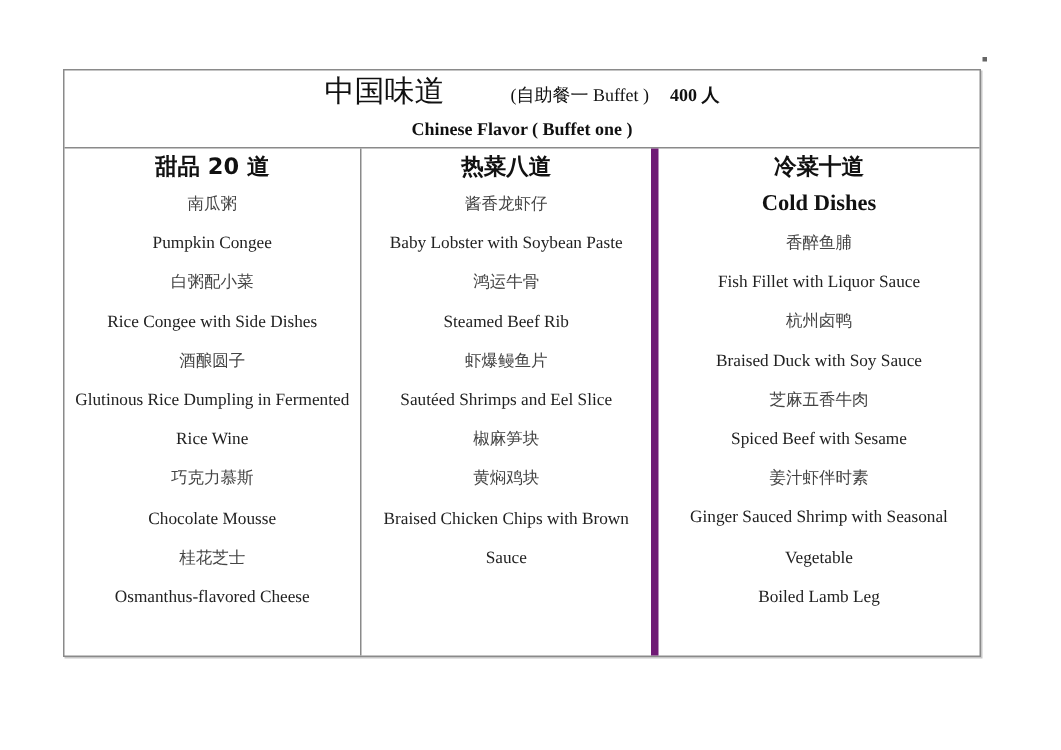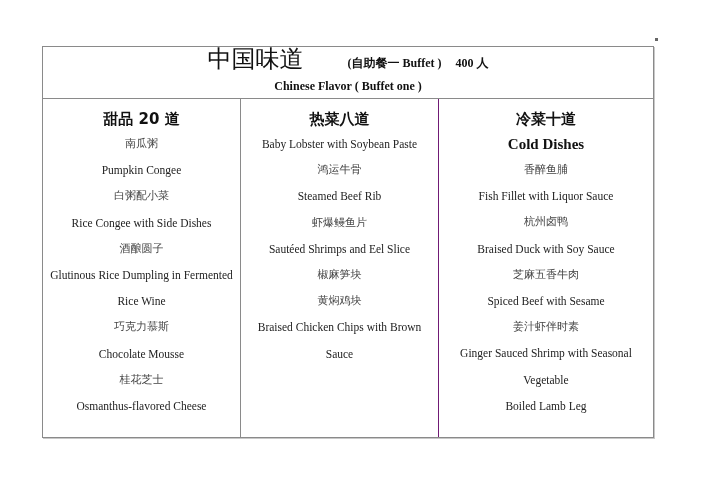--- a/index.html
+++ b/index.html
@@ -17,38 +17,38 @@
       box-shadow: 1px 1px 0 #c8c8c8;
     }
     .title-block {
       position: absolute; left: 0; top: 0; width: 100%; height: 52px;
       border-bottom: 1px solid #8a8a8a; box-sizing: border-box; text-align: center;
     }
     .title-line {
       position: absolute; left: 0; right: 0; top: 3px; line-height: 22px;
       white-space: nowrap;
     }
-    .title-cn { font-size: 24px; font-family: Liberation Mono, monospace; font-weight: normal; }
-    .title-paren { font-size: 12px; font-weight: bold; padding-left: 44px; }
+    .title-cn { font-size: 20px; font-family: Liberation Sans, sans-serif; font-weight: normal; }
+    .title-paren { font-size: 12px; font-weight: normal; padding-left: 44px; }
     .title-count { font-size: 12px; font-weight: bold; margin-left: 14px; }
     .subtitle {
       position: absolute; left: 0; right: 0; top: 31px; font-size: 12px;
       font-weight: bold; line-height: 16px; text-align: center;
     }
     .columns {
       position: absolute; left: 0; top: 52px; width: 100%; bottom: 0;
     }
     .col {
       position: absolute; top: 0; bottom: 0; text-align: center; box-sizing: border-box;
     }
     .col-1 { left: 0; width: 198px; border-right: 1px solid #8a8a8a; }
-    .col-2 { left: 198px; width: 198px; border-right: 1px solid #701a75; }
+    .col-2 { left: 198px; width: 198px; border-right: 5px solid #701a75; }
     .col-3 { left: 396px; width: 214px; }
     .col-head-cn {
-      margin-top: 8px; height: 24px; line-height: 24px; font-size: 15px; font-weight: bold;
+      margin-top: 0; height: 24px; line-height: 24px; font-size: 15px; font-weight: bold;
       font-family: "DejaVu Sans", sans-serif;
     }
     .col-head-en {
       height: 26px; line-height: 26px; font-size: 15px; font-weight: bold;
     }
     .items { margin: 0; padding: 0; list-style: none; }
     .item {
       height: 26.2px; line-height: 26.2px; font-size: 11.5px; white-space: nowrap;
       color: #222;
     }
@@ -81,20 +81,21 @@
         <li class="item cn">巧克力慕斯</li>
         <li class="item">Chocolate Mousse</li>
         <li class="item cn">桂花芝士</li>
         <li class="item">Osmanthus-flavored Cheese</li>
       </ul>
     </div>
 
     <div class="col col-2">
       <div class="col-head-cn">热菜八道</div>
       <ul class="items">
+        <li class="item cn">酱香龙虾仔</li>
         <li class="item">Baby Lobster with Soybean Paste</li>
         <li class="item cn">鸿运牛骨</li>
         <li class="item">Steamed Beef Rib</li>
         <li class="item cn">虾爆鳗鱼片</li>
         <li class="item">Sautéed Shrimps and Eel Slice</li>
         <li class="item cn">椒麻笋块</li>
         <li class="item cn">黄焖鸡块</li>
         <li class="item">Braised Chicken Chips with Brown</li>
         <li class="item">Sauce</li>
       </ul>

